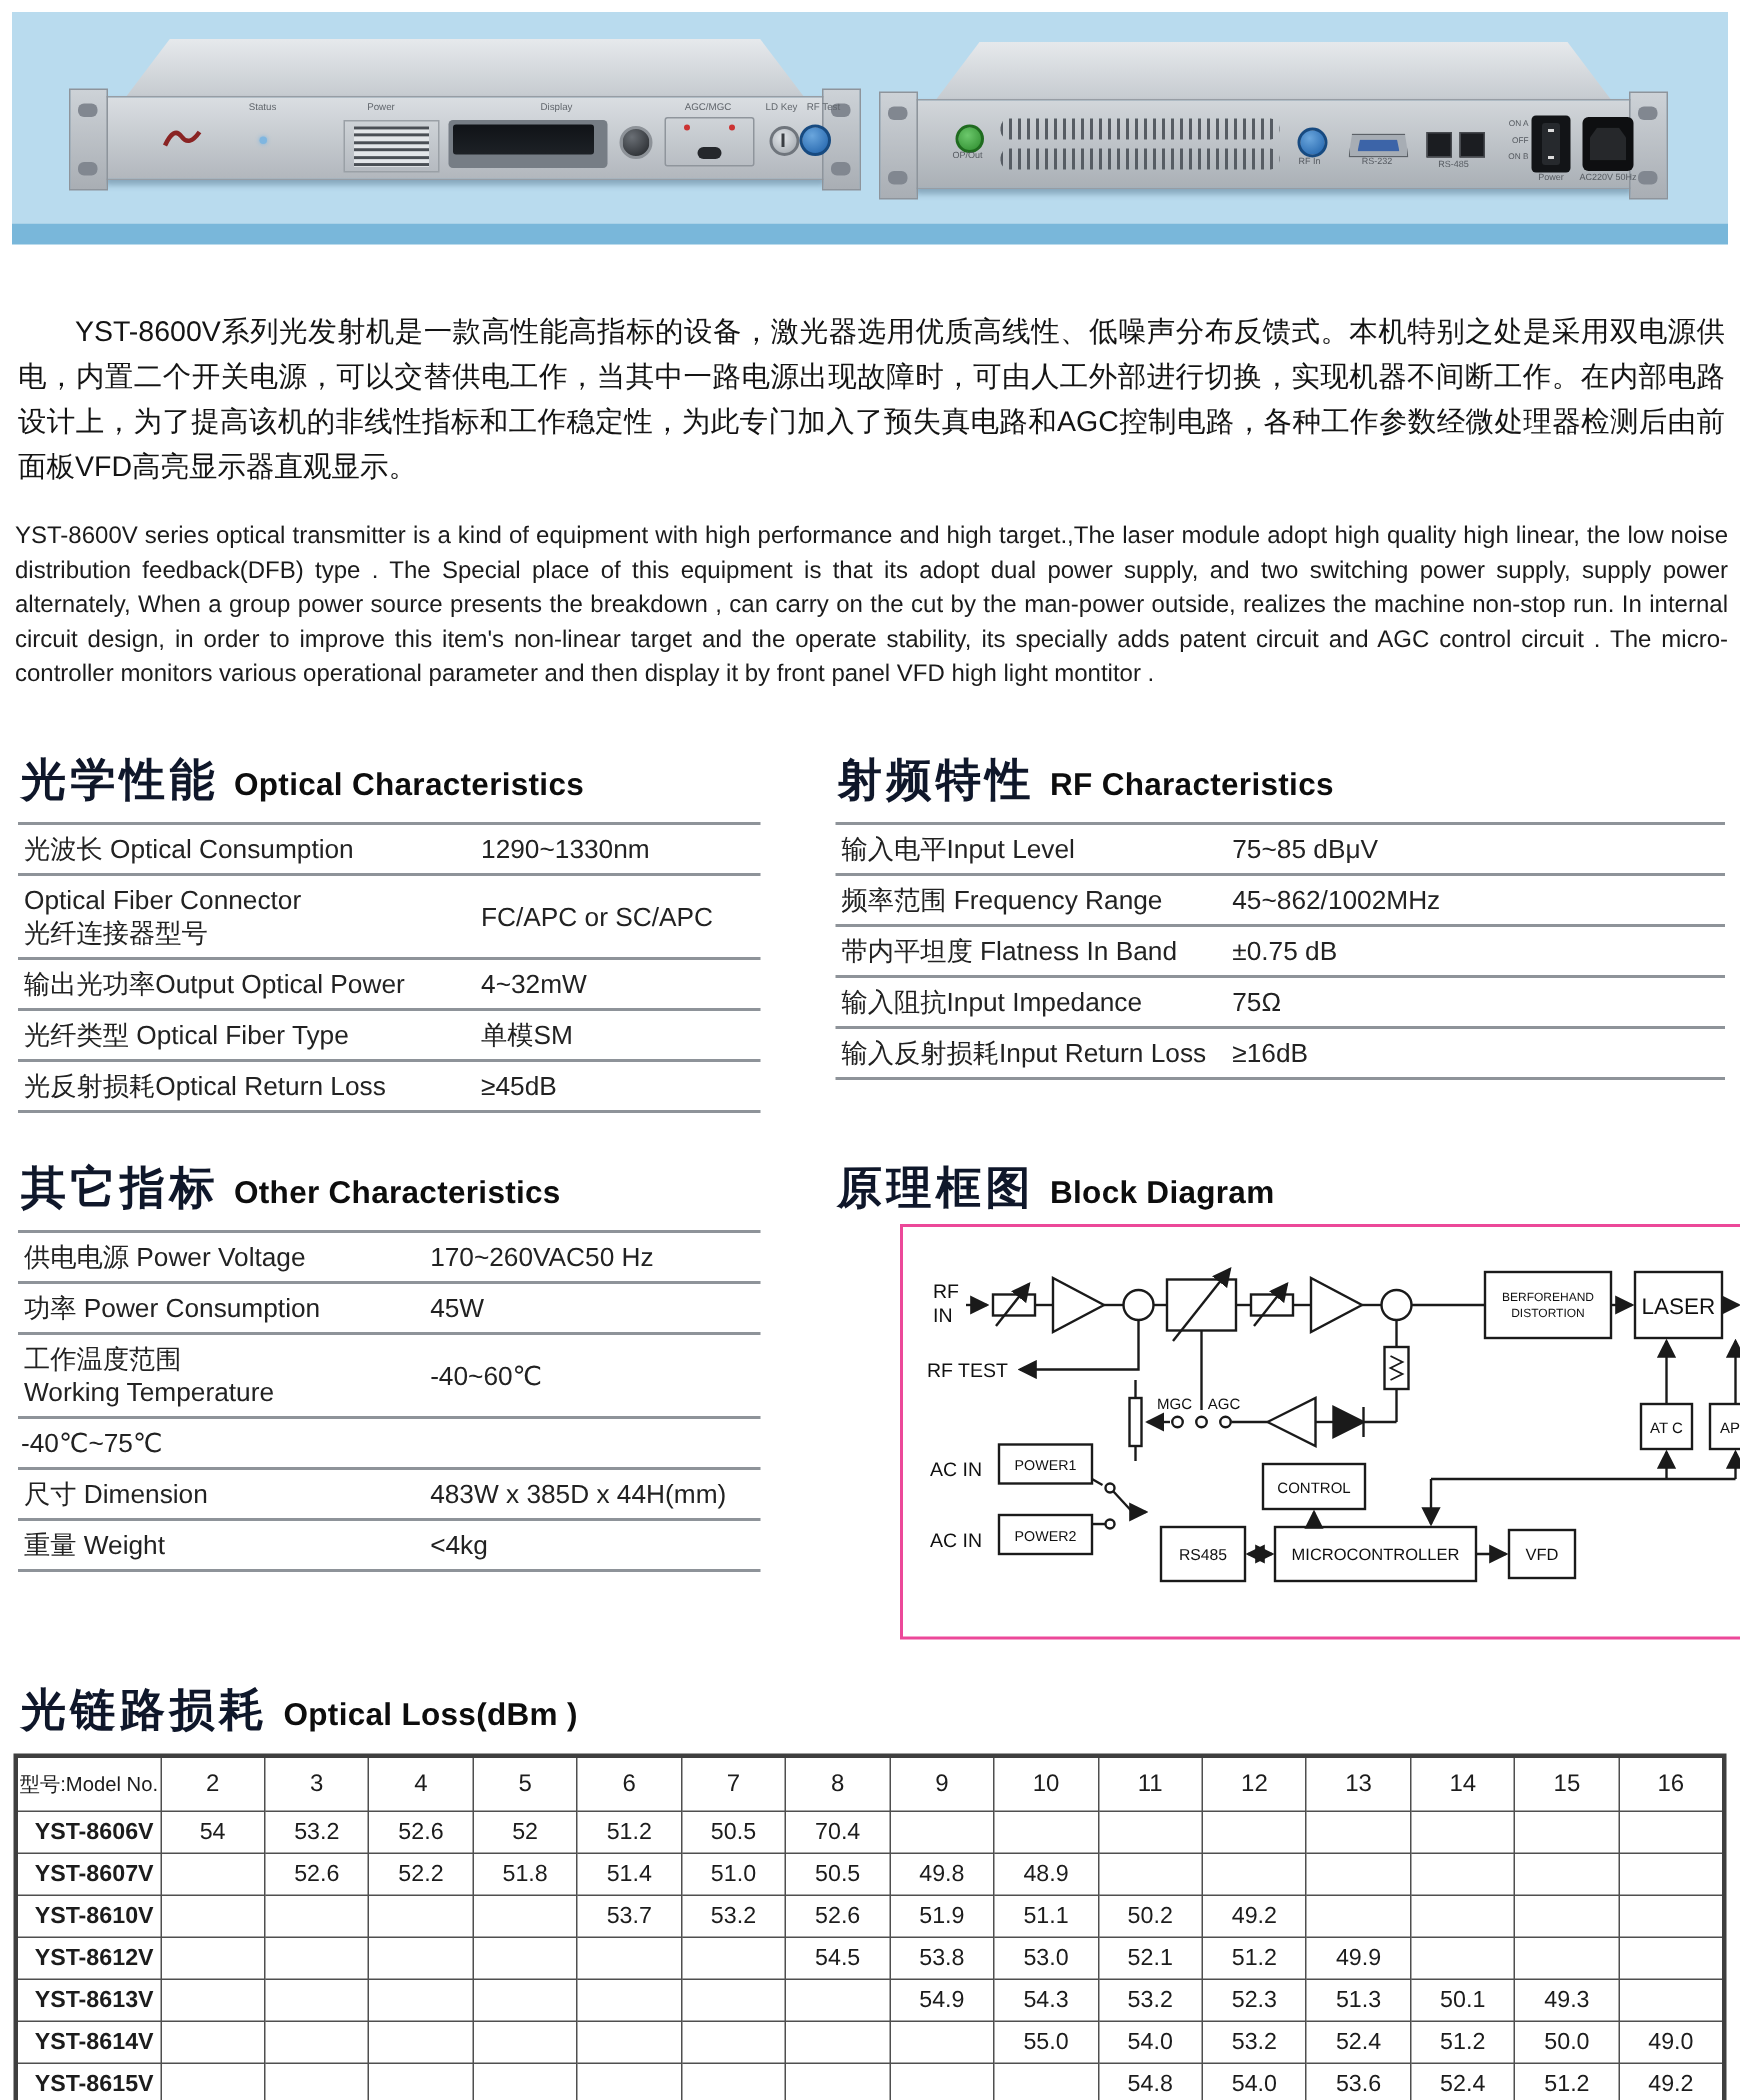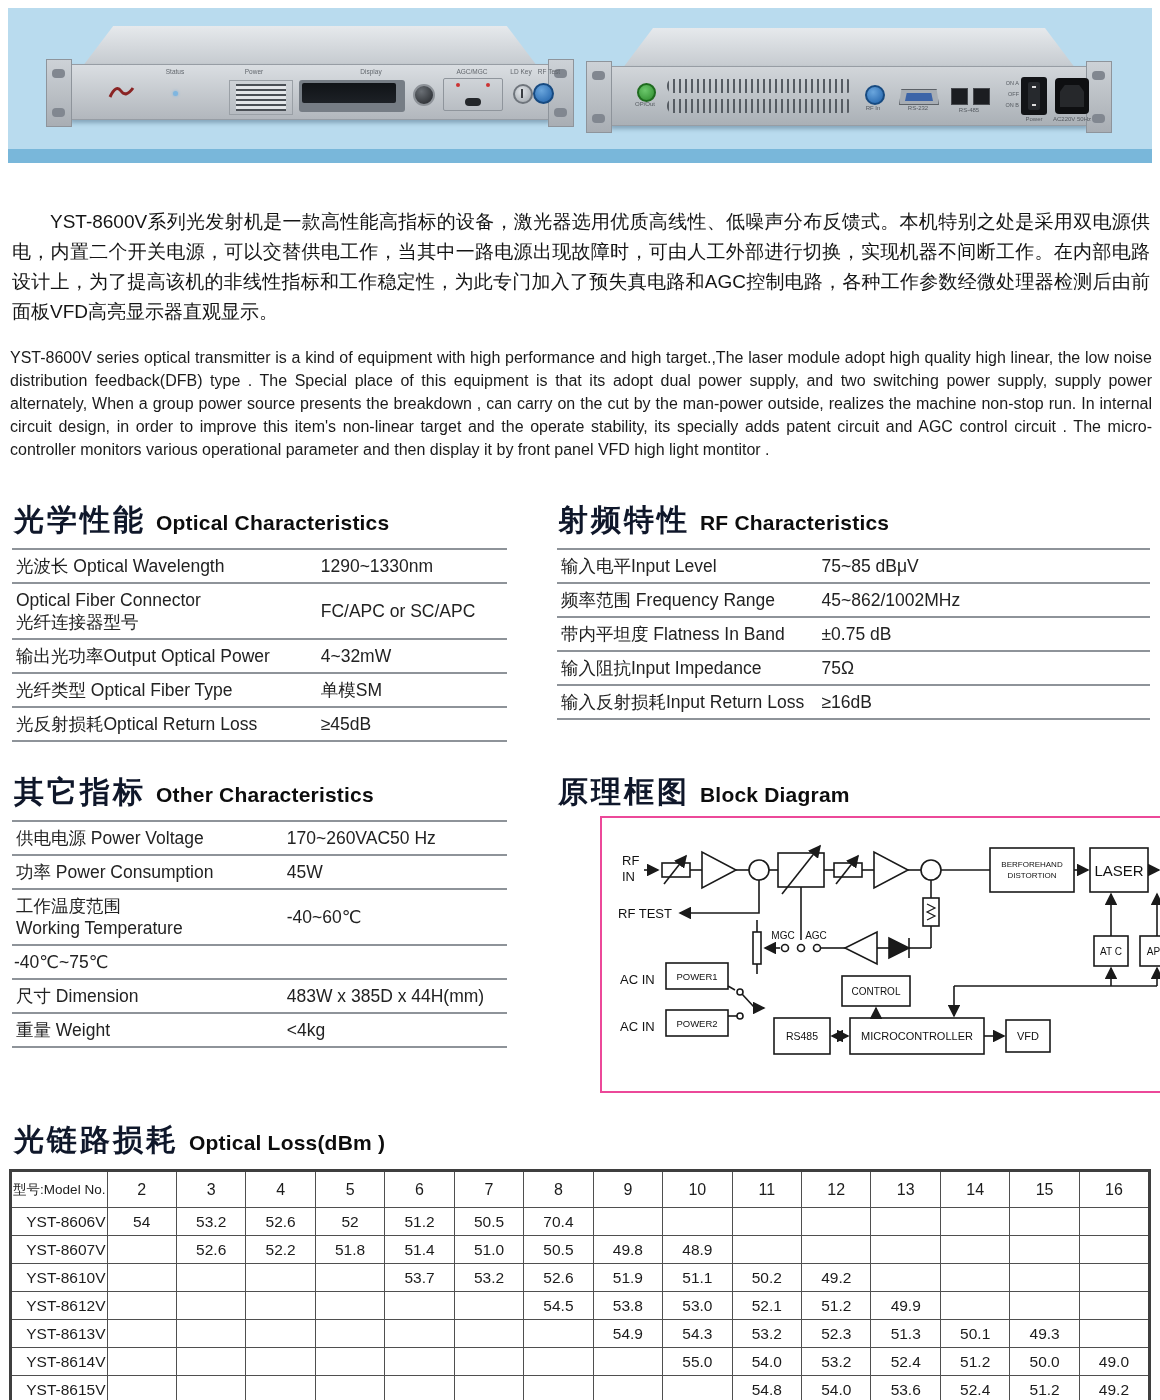--- a/index.html
+++ b/index.html
@@ -72,21 +72,21 @@
   .col55 .spec-label{width:55%;} .col55 .spec-value{width:45%;}
   .col44 .spec-label{width:44%;} .col44 .spec-value{width:56%;}
   
   .diagram{position:absolute;left:552px;top:816px;width:594px;height:273px;border:2px solid #ec4899;background:#fff;margin-left:48px;}
   
   .loss{position:absolute;left:10px;top:1170px;width:1140px;border-collapse:collapse;table-layout:fixed;}
   .loss th,.loss td{border:1px solid #4f4f4f;font-weight:normal;text-align:center;color:#1c1c1c;}
   .loss th{height:33px;font-size:16px;}
   .loss td{height:25px;font-size:15.5px;}
   .loss .model-h{font-size:13.5px;}
-  .loss td.model{text-align:right;padding-left:8px;font-size:15.5px;}
+  .loss td.model{text-align:center;padding-left:8px;font-size:15.5px;font-weight:bold;}
   .loss{border:2px solid #3f3f3f;outline:1px solid #3f3f3f;}
 </style>
 </head>
 <body>
 
 <div class="banner">
 
   <div class="device" style="left:62px;top:18px;width:480px;">
     <div class="chassis-top"></div>
     <div class="chassis-face">
@@ -161,21 +161,21 @@
 
 <p class="para-zh">YST-8600V系列光发射机是一款高性能高指标的设备，激光器选用优质高线性、低噪声分布反馈式。本机特别之处是采用双电源供电，内置二个开关电源，可以交替供电工作，当其中一路电源出现故障时，可由人工外部进行切换，实现机器不间断工作。在内部电路设计上，为了提高该机的非线性指标和工作稳定性，为此专门加入了预失真电路和AGC控制电路，各种工作参数经微处理器检测后由前面板VFD高亮显示器直观显示。</p>
 <p class="para-en">YST-8600V series optical transmitter is a kind of equipment with high performance and  high target.,The laser module adopt high quality high linear, the low noise distribution feedback(DFB) type . The Special place of this equipment is that its adopt dual power supply, and two switching power supply, supply power alternately, When a group  power source presents the breakdown , can carry on the cut by the man-power outside, realizes the machine non-stop run. In internal circuit design, in order to improve this item's non-linear target and the operate stability, its specially adds patent circuit and AGC control circuit . The micro-controller monitors various operational parameter and then display it by front panel VFD high light montitor .</p>
 
 <div class="sec-head" style="left:14px;top:500px">
   <span class="zh">光学性能</span><span class="en">Optical Characteristics</span>
 </div>
 <div class="spec col62" id="optical-table" style="left:12px;top:548px;width:495px">
     <div class="spec-row">
       <div class="spec-label">
-        <div>光波长 Optical Wavelength</div>
+        <div>光波长 Optical Consumption</div>
       </div>
       <div class="spec-value">1290~1330nm</div>
     </div>
     <div class="spec-row">
       <div class="spec-label">
         <div>Optical Fiber Connector</div>
         <div>光纤连接器型号</div>
       </div>
       <div class="spec-value">FC/APC or SC/APC</div>
     </div>

